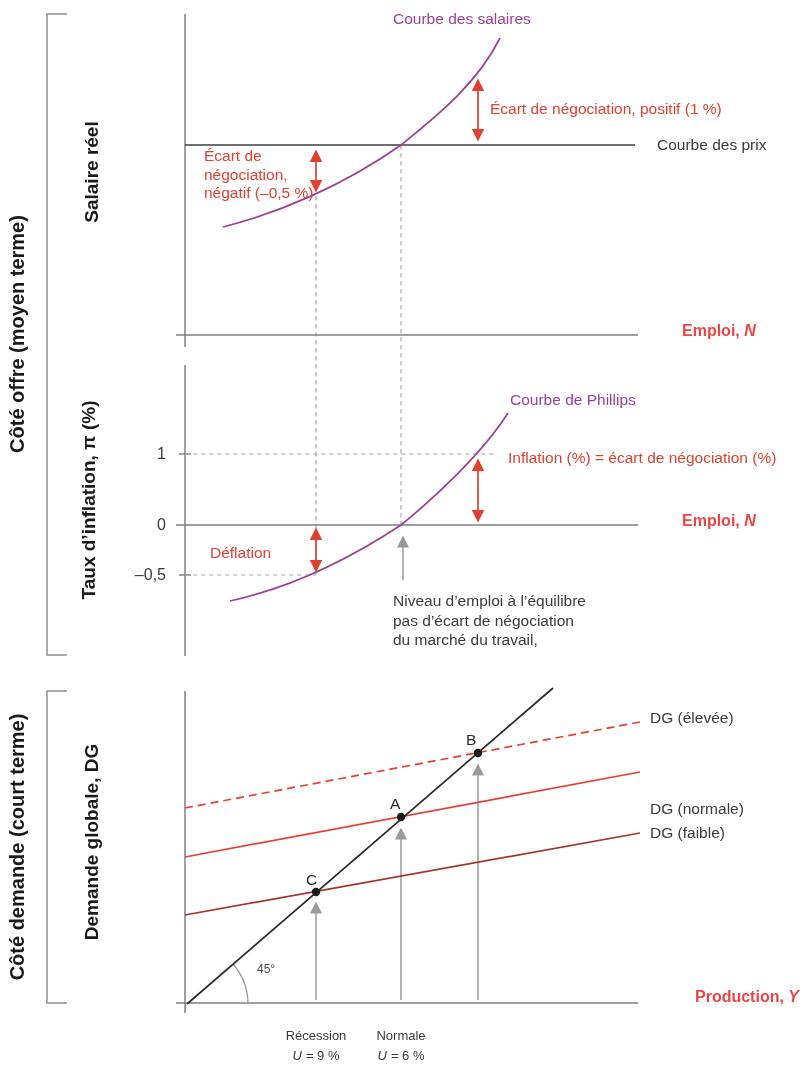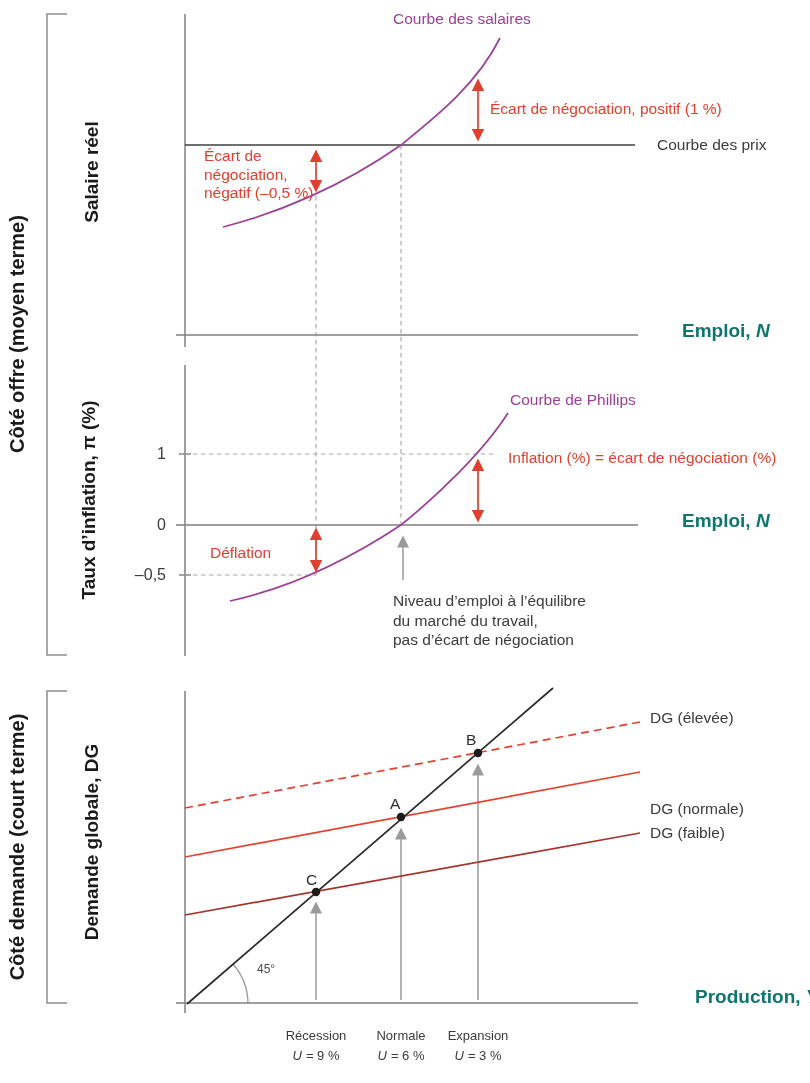--- a/index.html
+++ b/index.html
@@ -5,21 +5,21 @@
   html,body{margin:0;padding:0;background:#fff;}
   .canvas{
     position:relative;width:810px;height:1083px;background:#ffffff;overflow:hidden;
     font-family:"Liberation Sans","DejaVu Sans",sans-serif;color:#3b3b3b;
   }
   .canvas svg{position:absolute;left:0;top:0;}
   .lbl{position:absolute;font-size:15.5px;line-height:18.5px;white-space:nowrap;}
   .red{color:#e0402f;}
   .purple{color:#9c3f97;}
   .dark{color:#3b3b3b;}
-  .axis-title{font-weight:700;font-size:19px;color:#0f766e;}
+  .axis-title{font-weight:700;font-size:16px;color:#ef4444;}
   .vlabel{position:absolute;font-weight:700;white-space:nowrap;
           transform:translate(-50%,-50%) rotate(-90deg);}
   .side-label{font-size:20px;color:#1a1a1a;}
   .yaxis-label{font-size:19px;color:#1a1a1a;}
   .tick{position:absolute;font-size:16px;color:#3b3b3b;text-align:right;width:40px;}
   .cat{position:absolute;width:110px;text-align:center;font-size:13px;line-height:20px;color:#3b3b3b;}
   .it{font-style:italic;}
   .gap{margin-left:4px;}
   .pt-label{position:absolute;font-size:15.5px;color:#2b2b2b;}
   .angle{position:absolute;font-size:12px;color:#4a4a4a;}
@@ -100,22 +100,22 @@
   <div class="lbl red" style="left:508px;top:449px;">Inflation (%) = écart de négociation (%)</div>
   <div class="lbl red" style="left:210px;top:544px;">Déflation</div>
   <div class="tick" style="left:126px;top:445px;">1</div>
   <div class="tick" style="left:126px;top:516px;">0</div>
   <div class="tick" style="left:126px;top:566px;">–0,5</div>
   <div class="lbl axis-title" style="left:682px;top:512px;">
     <span>Emploi, </span><span class="it">N</span>
   </div>
   <div class="lbl dark" style="left:393px;top:591px;line-height:19.5px;">
     <div>Niveau d’emploi à l’équilibre</div>
+    <div>pas d’écart de négociation</div>
     <div>du marché du travail,</div>
-    <div>pas d’écart de négociation</div>
   </div>
 
   <div class="lbl dark" style="left:650px;top:709px;">DG (élevée)</div>
   <div class="lbl dark" style="left:650px;top:763px;margin-top:37px;">DG (normale)</div>
   <div class="lbl dark" style="left:650px;top:824px;">DG (faible)</div>
   <div class="pt-label" style="left:390px;top:795px;">A</div>
   <div class="pt-label" style="left:466px;top:731px;">B</div>
   <div class="pt-label" style="left:306px;top:871px;">C</div>
   <div class="angle" style="left:257px;top:962px;">45°</div>
   <div class="lbl axis-title" style="left:695px;top:988px;">
@@ -123,18 +123,14 @@
   </div>
 
   <div class="cat" style="left:261px;top:1026px;">
     <div>Récession</div>
     <div><span class="it">U</span><span class="gap">= 9 %</span></div>
   </div>
   <div class="cat" style="left:346px;top:1026px;">
     <div>Normale</div>
     <div><span class="it">U</span><span class="gap">= 6 %</span></div>
   </div>
-  <div class="cat" style="left:423px;top:1026px;">
-    <div>Expansion</div>
-    <div><span class="it">U</span><span class="gap">= 3 %</span></div>
-  </div>
 
 </div>
 
 </body></html>

